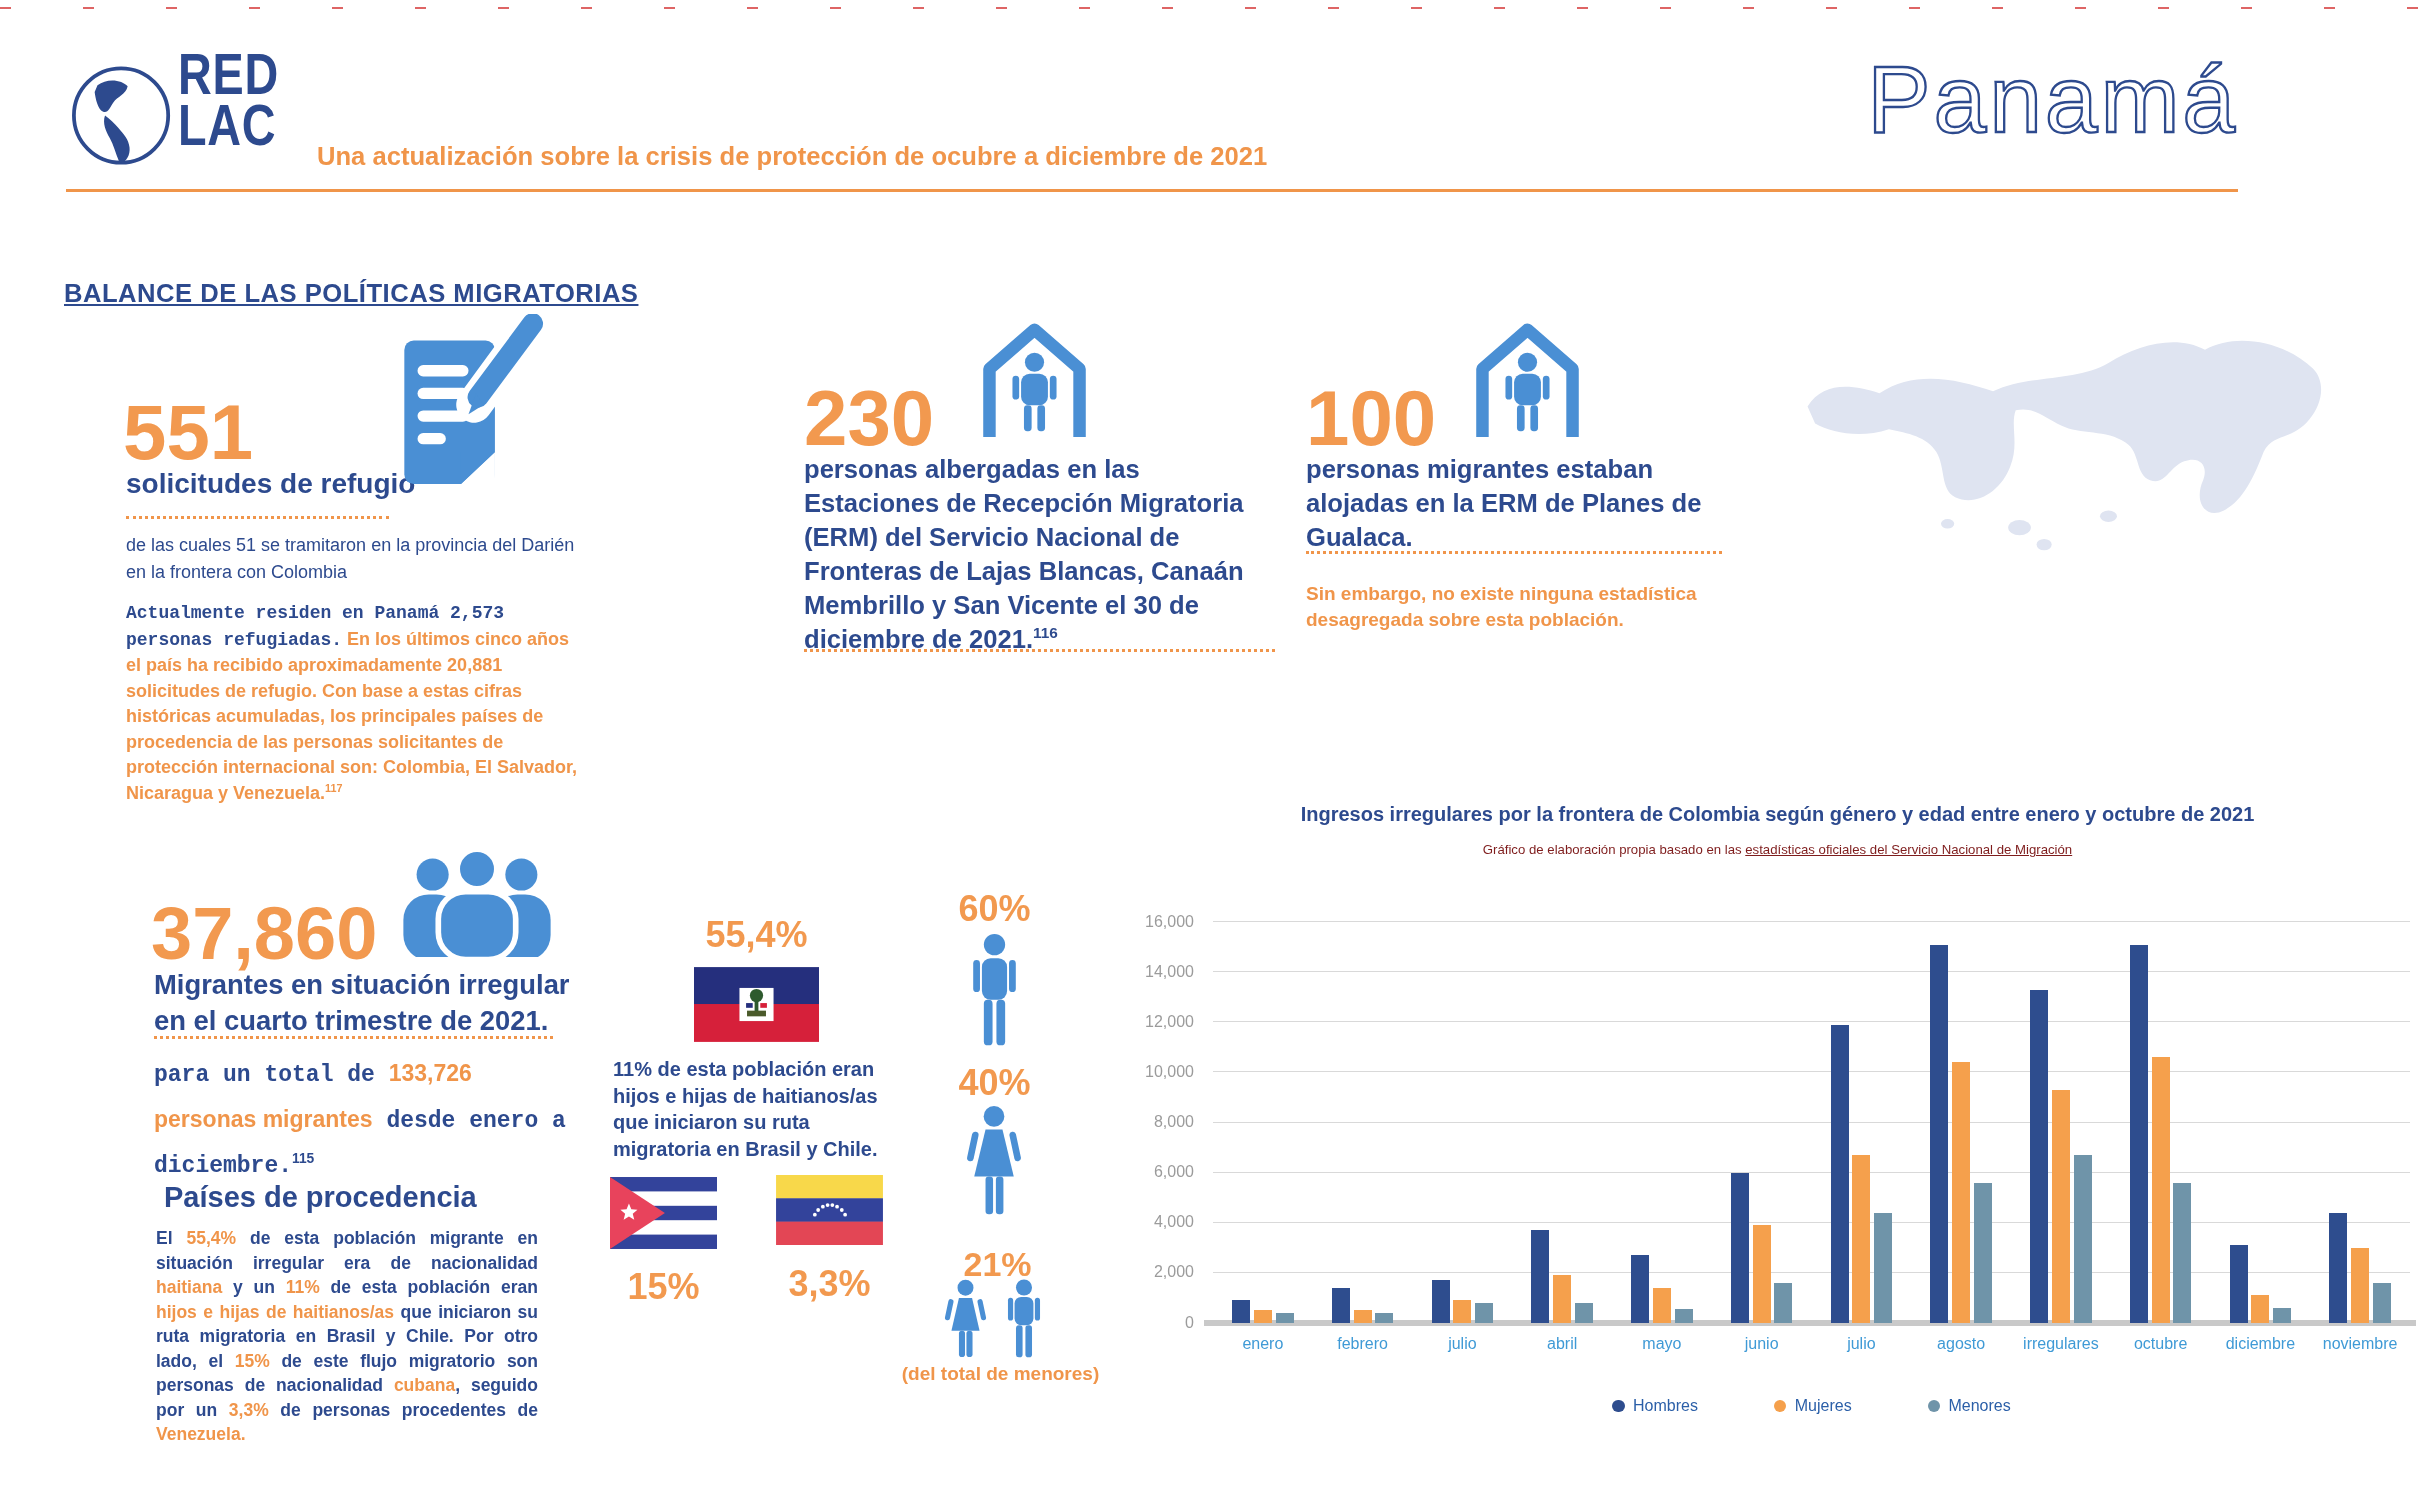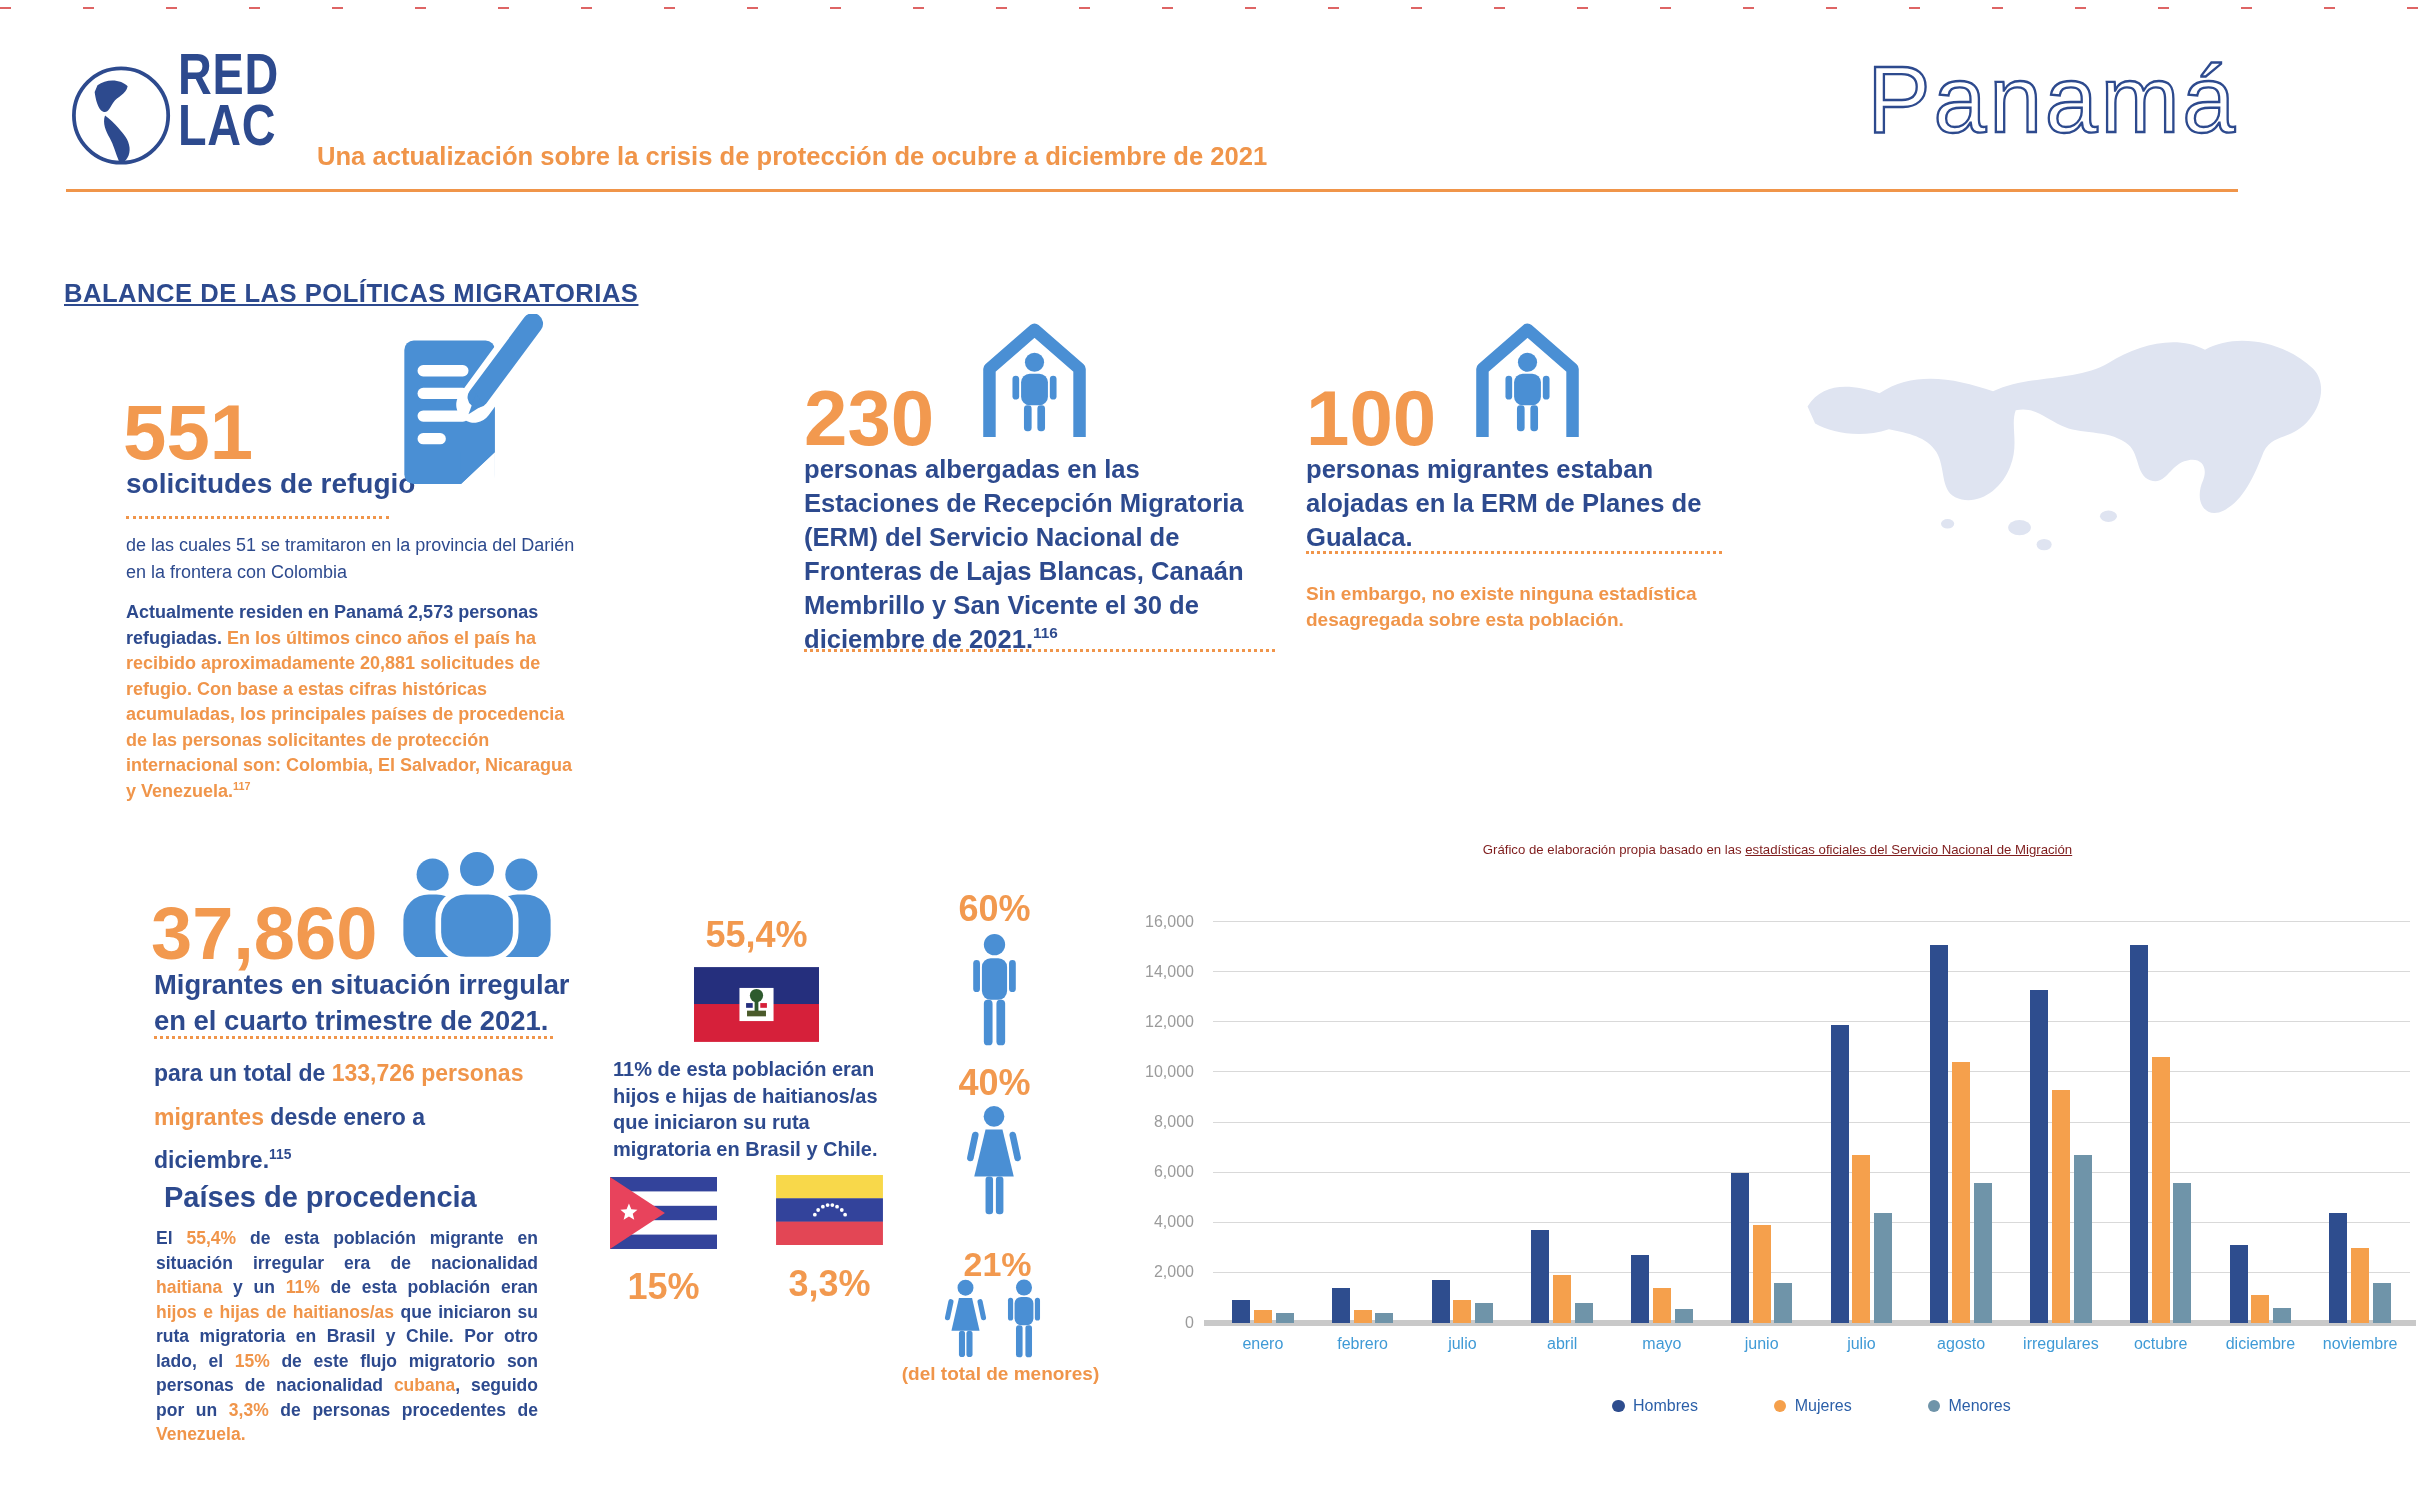--- a/index.html
+++ b/index.html
@@ -25,21 +25,21 @@
 
   .big-num{font-size:78px;font-weight:700;color:#f2994f;line-height:1;}
   .stat-label{font-size:28px;font-weight:700;color:#2d4a8e;text-align:center;}
   .stat-text{font-size:25.6px;font-weight:700;color:#2d4a8e;line-height:1.33;}
   .dotted{border-top:3.8px dotted #f0954a;}
   .note-blue{font-size:18px;color:#2d4a8e;line-height:1.5;}
   .note-orange{font-size:19px;font-weight:700;color:#f0954a;line-height:1.35;}
   .mixed{font-size:18px;font-weight:700;line-height:1.42;}
   .seg-b{color:#2d4a8e;font-weight:700;}
   .seg-o{color:#f0954a;font-weight:700;}
-  .seg-bb{color:#2d4a8e;font-weight:700;}
+  .seg-bb{color:#2d4a8e;font-weight:700;font-family:Liberation Mono, monospace;}
   .seg-ob{color:#f0954a;font-weight:700;}
   sup{font-size:60%;text-align:center;}
 
   .mig-label{font-size:27.4px;font-weight:700;color:#2d4a8e;line-height:1.3;}
   .total-para{font-size:23px;font-weight:700;line-height:1.9;}
   .origin-title{font-size:29px;font-weight:700;color:#2d4a8e;}
   .origin-para{font-size:17.5px;font-weight:700;line-height:1.4;text-align:justify;}
 
   .pct{font-size:36px;font-weight:700;color:#f2994f;text-align:center;}
   .haiti-note{font-size:20px;font-weight:700;color:#2d4a8e;line-height:1.33;}
@@ -256,20 +256,21 @@
       <rect x="12" y="19" width="20" height="30" rx="7" fill="#4a8fd4"></rect>
       <rect x="5" y="20" width="5.5" height="24" rx="2.7" fill="#4a8fd4"></rect>
       <rect x="33.5" y="20" width="5.5" height="24" rx="2.7" fill="#4a8fd4"></rect>
       <rect x="13.5" y="49" width="7" height="34" rx="3" fill="#4a8fd4"></rect>
       <rect x="23.5" y="49" width="7" height="34" rx="3" fill="#4a8fd4"></rect>
     </svg>
   </div>
   <div class="abs minors-note" style="left:901px;top:1363px;width:199px;">(del total de menores)</div>
 
   <div class="abs chart">
+    <div class="chart-title">Ingresos irregulares por la frontera de Colombia según género y edad entre enero y octubre de 2021</div>
     <div class="chart-subtitle">
       <span>Gráfico de elaboración propia basado en las </span><span class="link">estadísticas oficiales del Servicio Nacional de Migración</span>
     </div>
     <div class="plot">
       <div class="axis0"></div>
       <div class="gridline" style="bottom: 100%;"></div>
         <div class="gridline" style="bottom: 87.5%;"></div>
         <div class="gridline" style="bottom: 75%;"></div>
         <div class="gridline" style="bottom: 62.5%;"></div>
         <div class="gridline" style="bottom: 50%;"></div>

